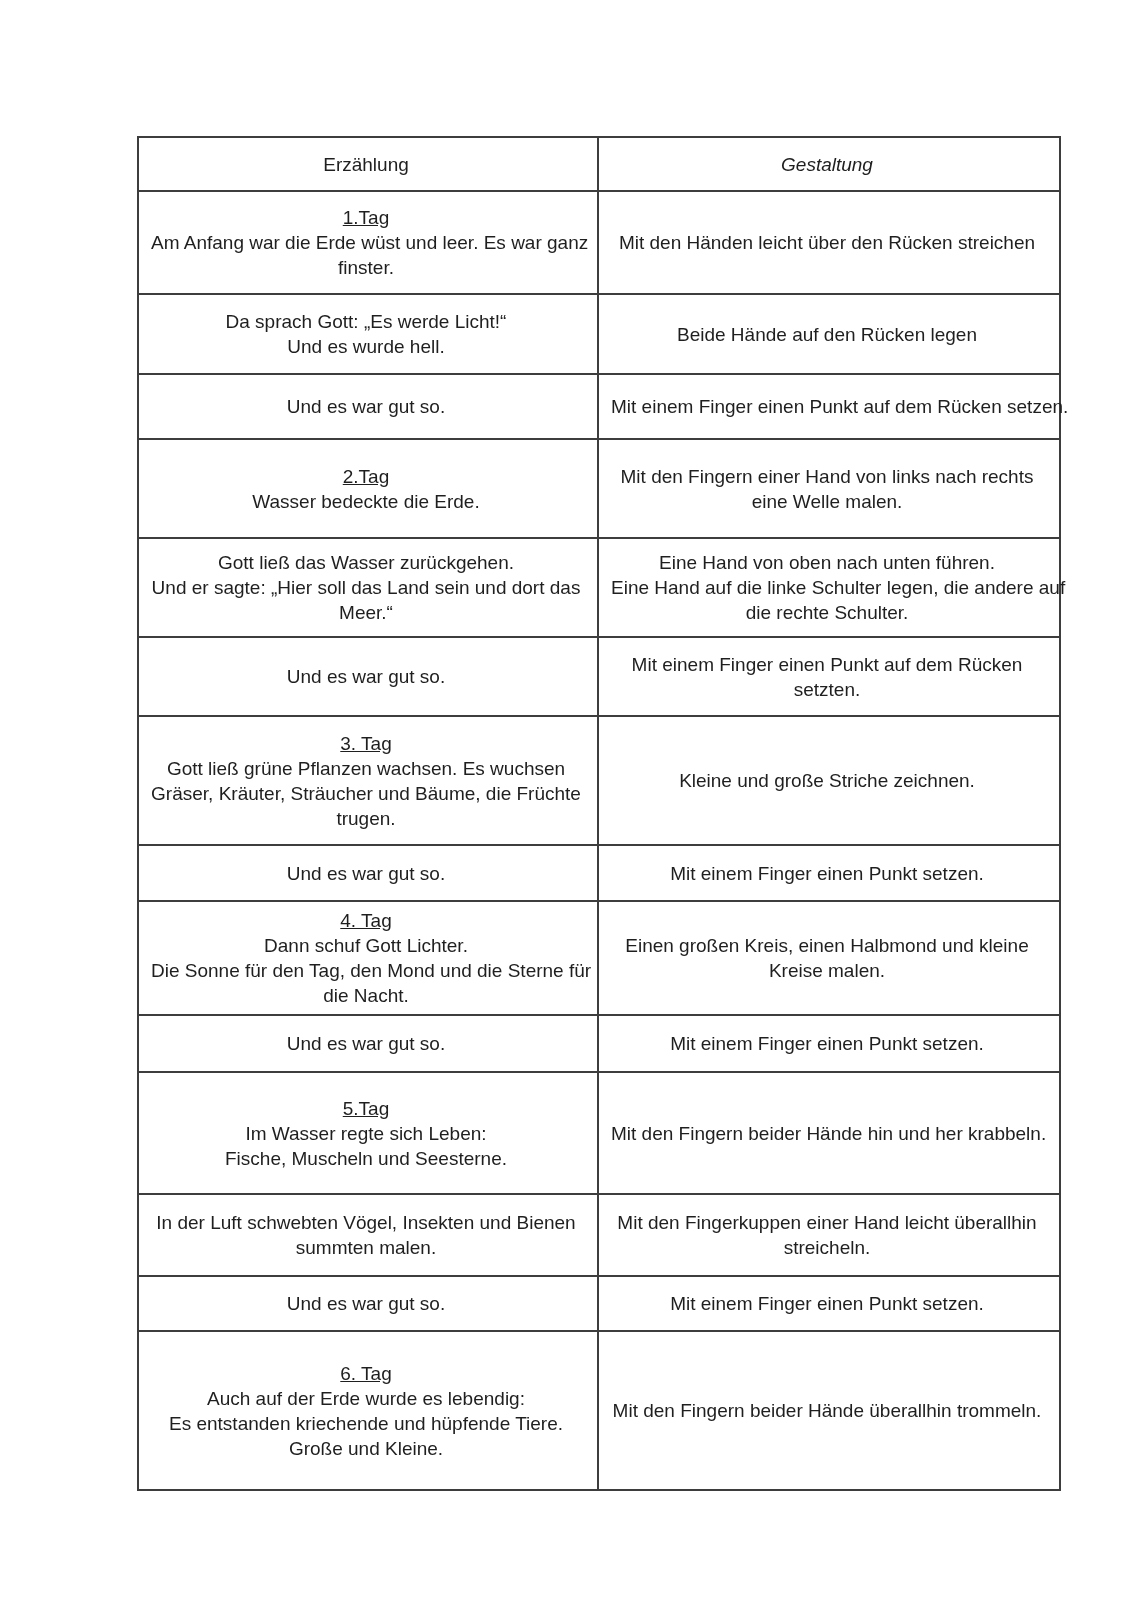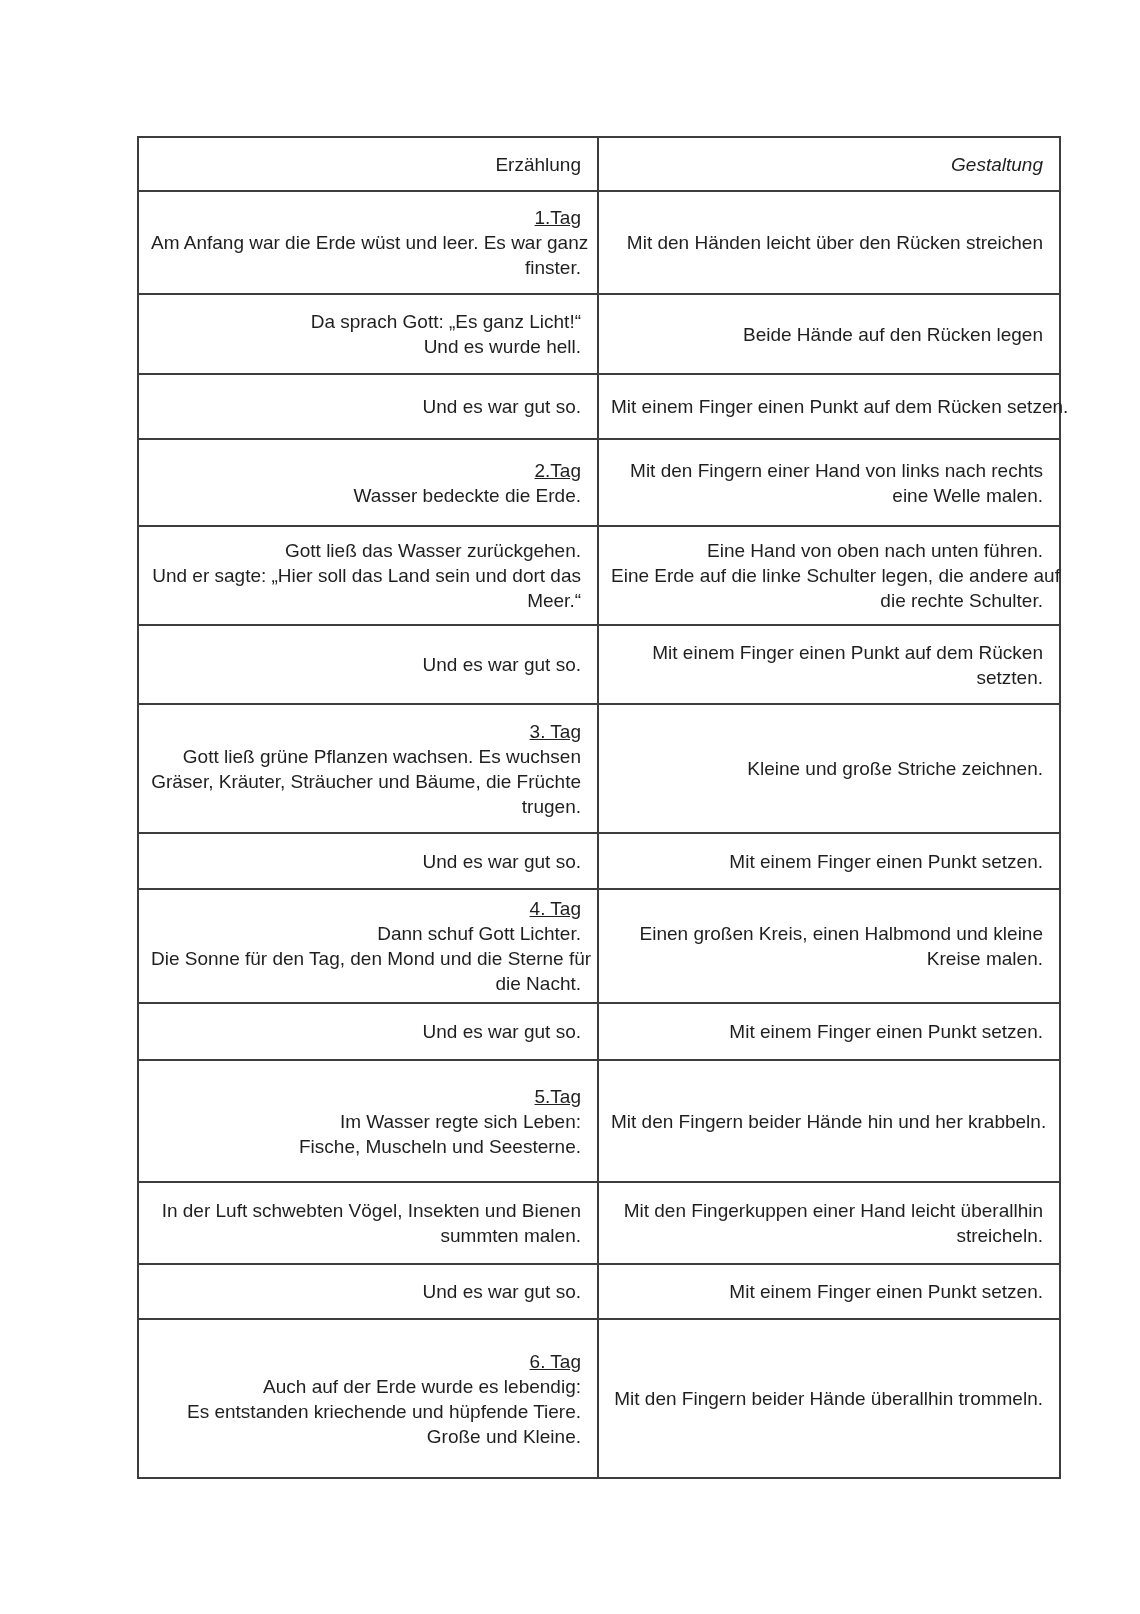--- a/index.html
+++ b/index.html
@@ -22,21 +22,21 @@
     width: 922px;
     border-collapse: collapse;
     table-layout: fixed;
   }
   table.story-table col.col-left  { width: 460px; }
   table.story-table col.col-right { width: 462px; }
   table.story-table th,
   table.story-table td {
     border: 2px solid #3d3d3d;
     vertical-align: middle;
-    text-align: right;
+    text-align: center;
     font-size: 19px;
     line-height: 25px;
     padding: 6px 16px 6px 12px;
     font-weight: normal;
   }
   th.header-erzaehlung {
     height: 40px;
     font-weight: bold;
     font-style: normal;
   }
@@ -76,54 +76,54 @@
             <div class="line day-heading">1.Tag</div>
             <div class="line">Am Anfang war die Erde wüst und leer. Es war ganz</div>
             <div class="line">finster.</div>
           </td>
           <td class="cell-gestaltung">
             <div class="line">Mit den Händen leicht über den Rücken streichen</div>
           </td>
         </tr>
         <tr style="height: 80px;">
           <td class="cell-erzaehlung">
-            <div class="line">Da sprach Gott: „Es ganz Licht!“</div>
+            <div class="line">Da sprach Gott: „Es werde Licht!“</div>
             <div class="line">Und es wurde hell.</div>
           </td>
           <td class="cell-gestaltung">
             <div class="line">Beide Hände auf den Rücken legen</div>
           </td>
         </tr>
         <tr style="height: 65px;">
           <td class="cell-erzaehlung">
             <div class="line">Und es war gut so.</div>
           </td>
           <td class="cell-gestaltung">
             <div class="line">Mit einem Finger einen Punkt auf dem Rücken setzen.</div>
           </td>
         </tr>
-        <tr style="height: 87px;">
+        <tr style="height: 99px;">
           <td class="cell-erzaehlung">
             <div class="line day-heading">2.Tag</div>
             <div class="line">Wasser bedeckte die Erde.</div>
           </td>
           <td class="cell-gestaltung">
             <div class="line">Mit den Fingern einer Hand von links nach rechts</div>
             <div class="line">eine Welle malen.</div>
           </td>
         </tr>
         <tr style="height: 99px;">
           <td class="cell-erzaehlung">
             <div class="line">Gott ließ das Wasser zurückgehen.</div>
             <div class="line">Und er sagte: „Hier soll das Land sein und dort das</div>
             <div class="line">Meer.“</div>
           </td>
           <td class="cell-gestaltung">
             <div class="line">Eine Hand von oben nach unten führen.</div>
-            <div class="line">Eine Erde auf die linke Schulter legen, die andere auf</div>
+            <div class="line">Eine Hand auf die linke Schulter legen, die andere auf</div>
             <div class="line">die rechte Schulter.</div>
           </td>
         </tr>
         <tr style="height: 79px;">
           <td class="cell-erzaehlung">
             <div class="line">Und es war gut so.</div>
           </td>
           <td class="cell-gestaltung">
             <div class="line">Mit einem Finger einen Punkt auf dem Rücken</div>
             <div class="line">setzten.</div>

